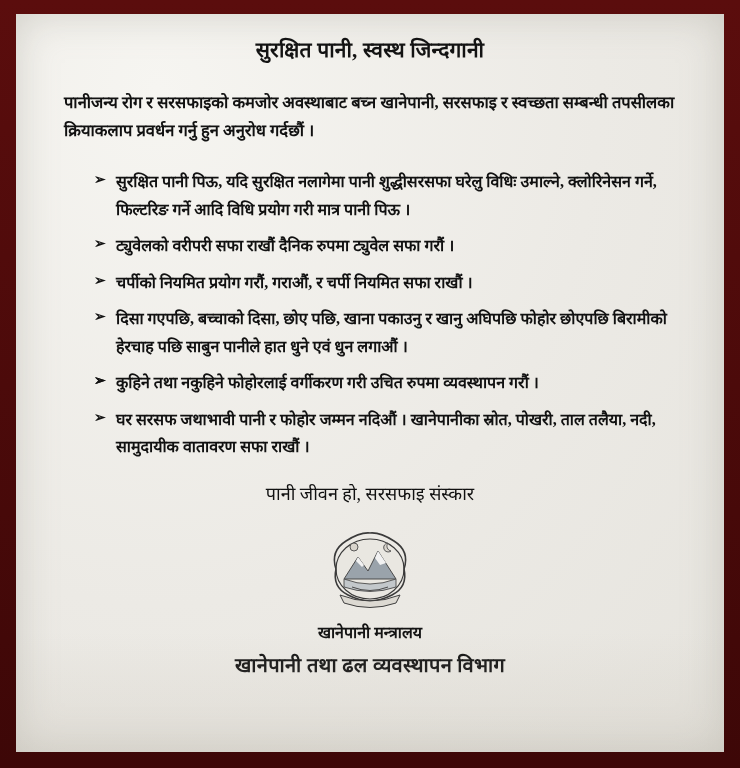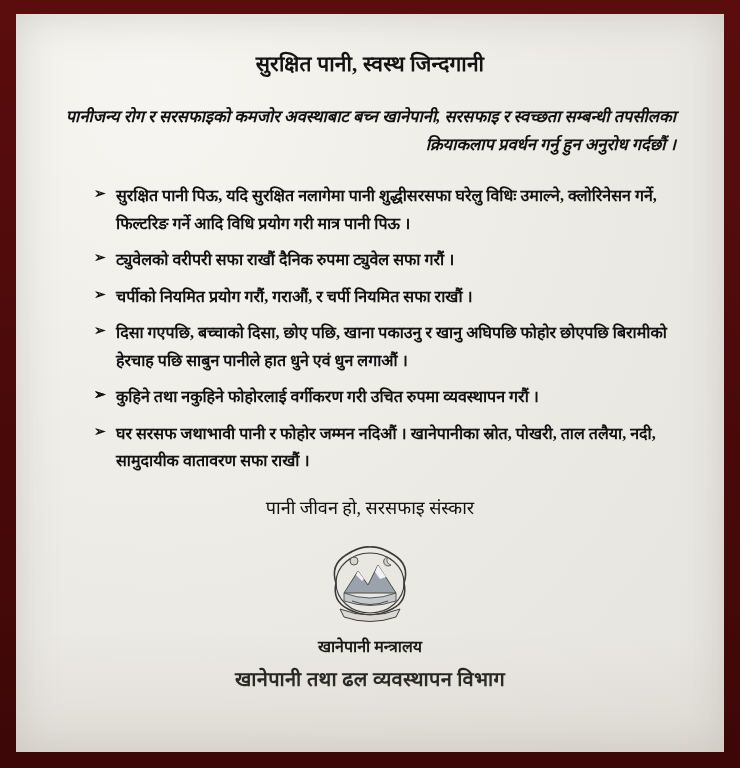--- a/index.html
+++ b/index.html
@@ -22,21 +22,21 @@
     padding: 14px 16px 16px 16px;
   }
   .paper {
     position: relative;
     width: 100%;
     height: 100%;
     background: #efeeea;
     background-image:
        radial-gradient(ellipse at 20% 10%, #f6f5f1 0%, #eceae5 55%, #e6e4de 100%);
     box-sizing: border-box;
-    padding: 34px 44px 18px 44px;
+    padding: 20px 44px 18px 44px;
     box-shadow: inset 0 0 40px rgba(150,145,135,0.35);
     overflow: hidden;
   }
   .paper:after {
     
     content: "";
     position: absolute;
     left: 0; right: 0; bottom: 0;
     height: 120px;
     background: linear-gradient(180deg, rgba(220,216,208,0) 0%, rgba(205,200,190,0.35) 100%);
@@ -48,27 +48,26 @@
     font-size: 21px;
     font-weight: 700;
     line-height: 1.55;
     letter-spacing: 0.2px;
   }
   .headline .line2 {
     display: block;
   }
   .intro {
     margin-top: 22px;
-    text-align: right;
+    text-align: left;
     color: #111;
     font-size: 16.5px;
     line-height: 1.75;
     font-weight: 600;
     padding: 0 4px;
-    font-style: italic;
   }
   .points {
     margin: 22px 0 0 0;
     padding: 0 6px 0 34px;
     list-style: none;
   }
   .points li {
     position: relative;
     color: #111;
     font-size: 16px;

